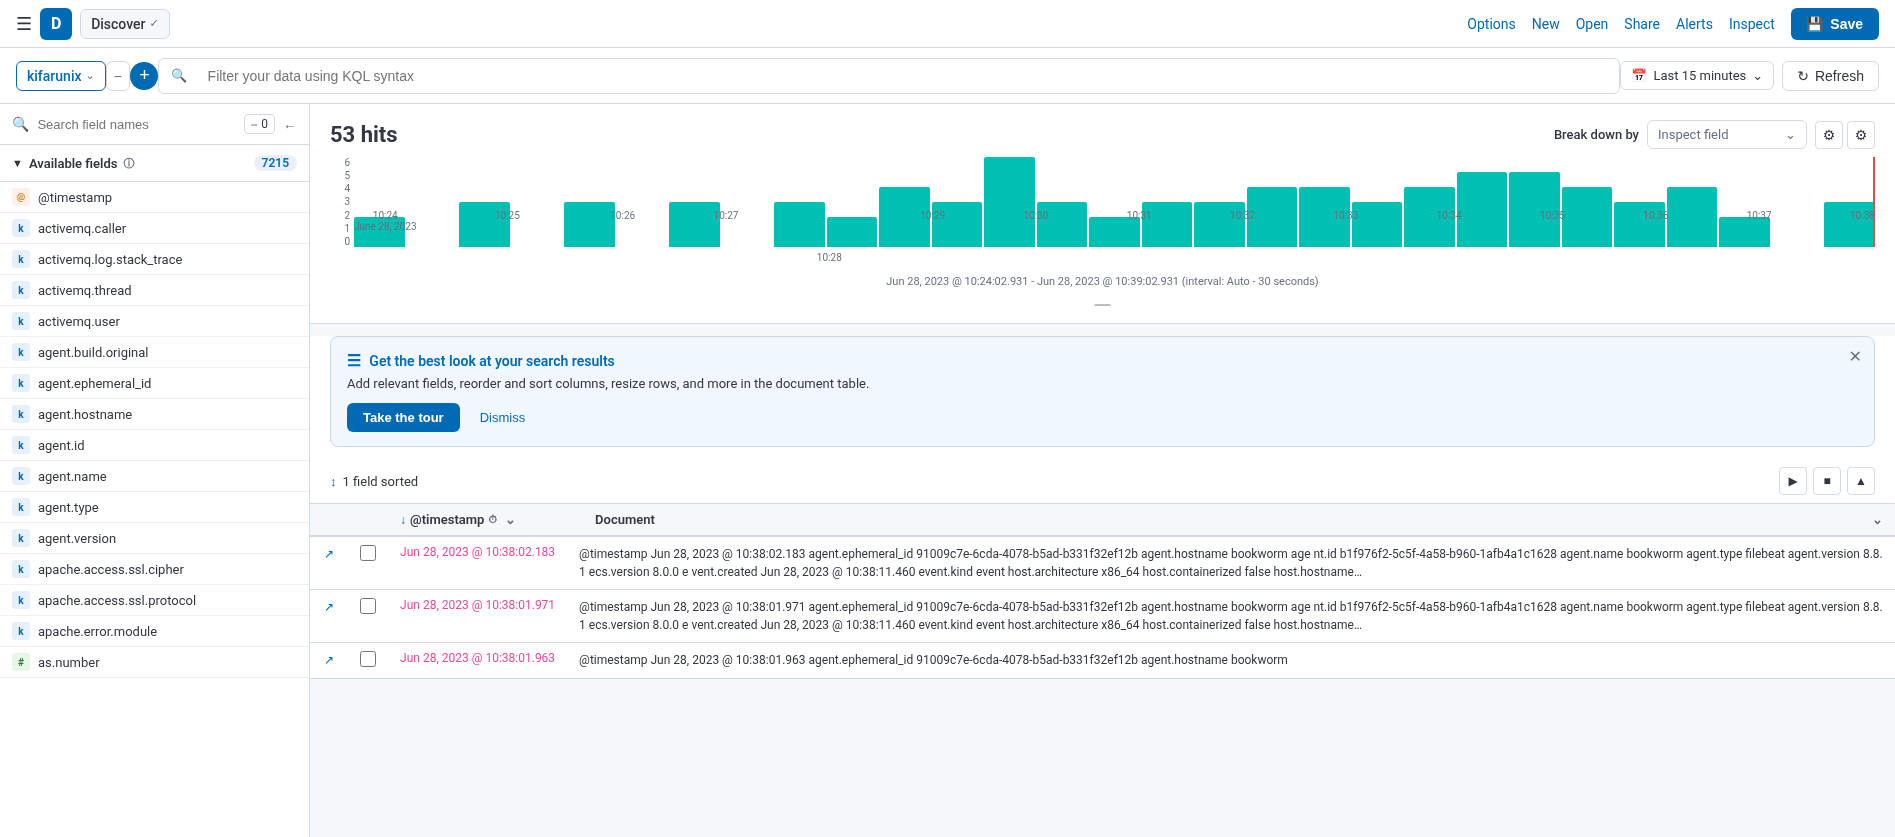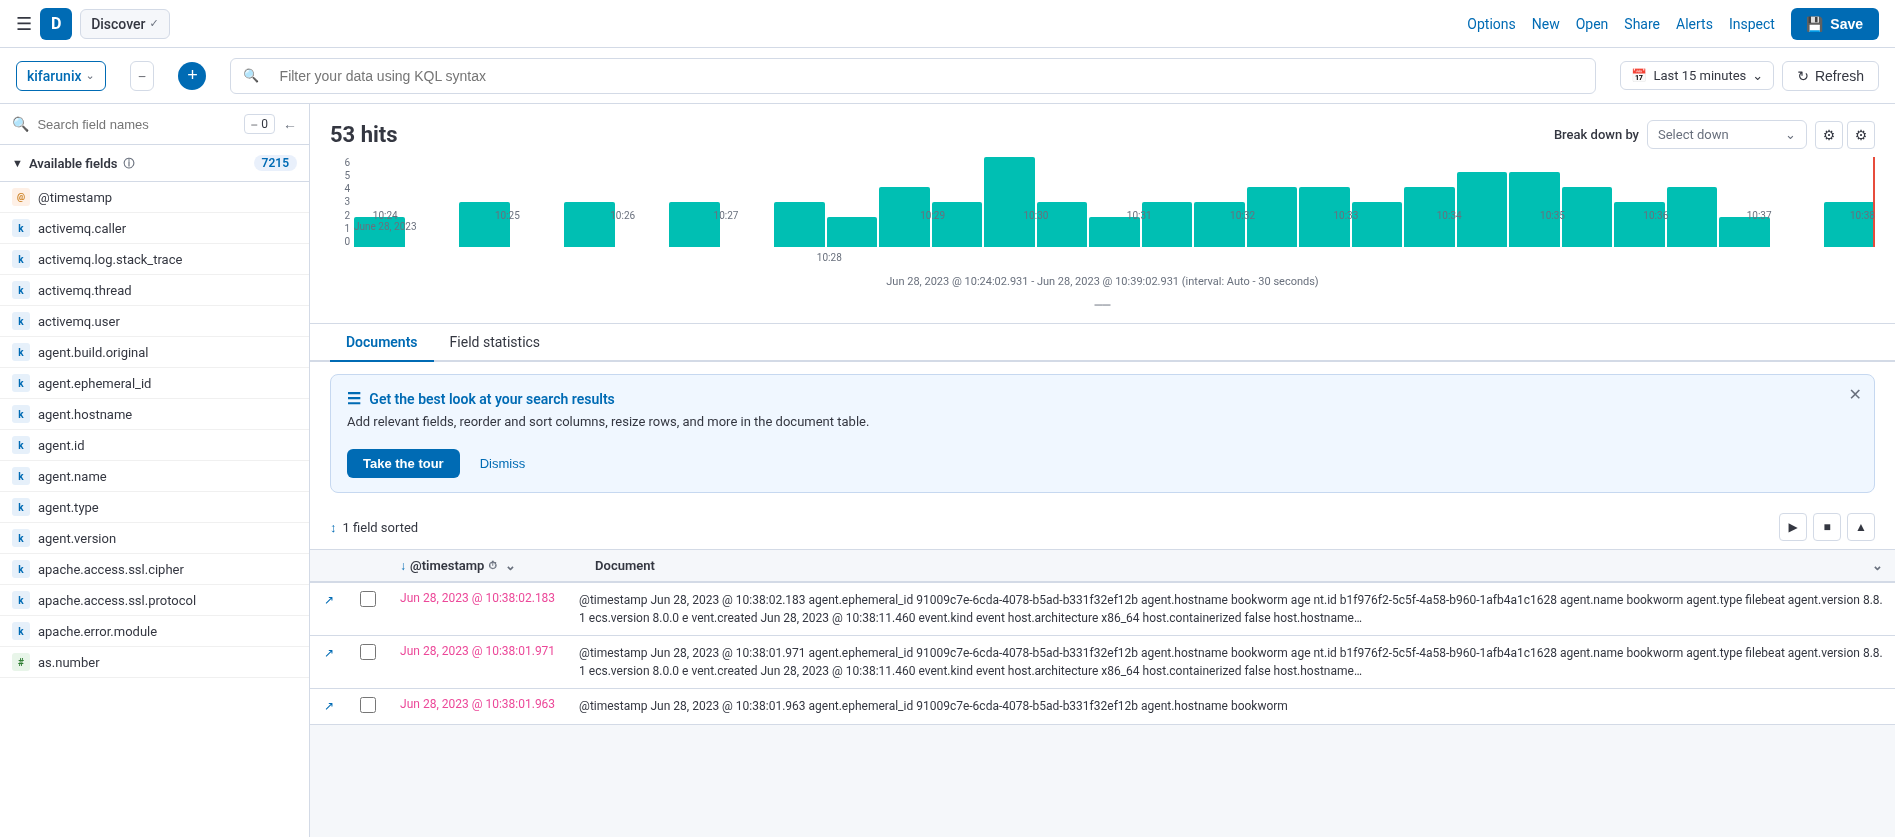--- a/index.html
+++ b/index.html
@@ -27,21 +27,21 @@
     .nav-link { color: #006bb4; font-size: 14px; cursor: pointer; text-decoration: none; }
     .save-btn {
       background: #006bb4; color: #fff; border: none; border-radius: 6px;
       padding: 8px 16px; font-size: 14px; font-weight: 600; cursor: pointer;
       display: flex; align-items: center; gap: 6px;
     }
 
     
     .filter-bar {
       display: flex; align-items: center; background: #fff;
-      border-bottom: 1px solid #d3dae6; padding: 8px 16px; gap: 24px; height: 56px;
+      border-bottom: 1px solid #d3dae6; padding: 8px 16px; gap: 0; height: 56px;
     }
     .data-source-btn {
       display: flex; align-items: center; gap: 4px;
       border: 1px solid #006bb4; border-radius: 6px;
       padding: 6px 10px; cursor: pointer; font-size: 14px; color: #006bb4; font-weight: 500;
     }
     .filter-icon-btn {
       border: 1px solid #d3dae6; border-radius: 6px;
       padding: 6px 8px; cursor: pointer; background: #fff; color: #343741;
     }
@@ -186,21 +186,21 @@
     
     .tour-banner {
       margin: 12px 20px; border: 1px solid #c6d8f0; border-radius: 8px;
       background: #f0f7ff; padding: 14px 16px; position: relative;
     }
     .tour-banner-title {
       display: flex; align-items: center; gap: 8px;
       font-weight: 600; font-size: 14px; color: #006bb4; margin-bottom: 6px;
     }
     .tour-banner-icon { font-size: 16px; }
-    .tour-banner-desc { font-size: 13px; color: #343741; margin-bottom: 20px; }
+    .tour-banner-desc { font-size: 13px; color: #343741; margin-bottom: 12px; }
     .tour-btn {
       background: #006bb4; color: #fff; border: none; border-radius: 6px;
       padding: 7px 16px; font-size: 13px; font-weight: 600; cursor: pointer;
     }
     .dismiss-btn {
       background: transparent; border: none; color: #006bb4;
       font-size: 13px; cursor: pointer; padding: 7px 12px;
     }
     .close-banner-btn {
       position: absolute; top: 10px; right: 12px;
@@ -386,21 +386,21 @@
   </div>
 
   <div class="content-area">
 
     <div class="histogram-section">
       <div style="display:flex;align-items:center;justify-content:space-between;">
         <div class="hits-count">53 hits</div>
         <div class="breakdown-row">
           <span class="breakdown-label">Break down by</span>
           <div class="breakdown-select">
-            <span>Select down</span>
+            <span>Inspect field</span>
             <span style="margin-left:auto;">⌄</span>
           </div>
           <div class="histogram-icons">
             <button class="hist-icon-btn">⚙</button>
             <button class="hist-icon-btn">⚙</button>
           </div>
         </div>
       </div>
 
       <div class="chart-container">
@@ -462,24 +462,20 @@
             <span style="font-size: 10px; white-space: pre-line; text-align: center;">10:36</span>
             <span style="font-size: 10px; white-space: pre-line; text-align: center;">10:37</span>
             <span style="font-size: 10px; white-space: pre-line; text-align: center;">10:38</span>
           </div>
       </div>
       <div class="chart-range-label">Jun 28, 2023 @ 10:24:02.931 - Jun 28, 2023 @ 10:39:02.931 (interval: Auto - 30 seconds)</div>
       <div style="text-align:center;font-size:16px;color:#69707d;padding:2px;">⎯⎯</div>
     </div>
 
     <div class="table-section">
-      <div class="tabs-row">
-        <div class="tab active">Documents</div>
-        <div class="tab">Field statistics</div>
-      </div>
 
       <div class="tour-banner">
         <div class="tour-banner-title">
           <span class="tour-banner-icon">☰</span>
           <span>Get the best look at your search results</span>
         </div>
         <div class="tour-banner-desc">Add relevant fields, reorder and sort columns, resize rows, and more in the document table.</div>
         <div style="display:flex;gap:8px;align-items:center;">
           <button class="tour-btn">Take the tour</button>
           <button class="dismiss-btn">Dismiss</button>

